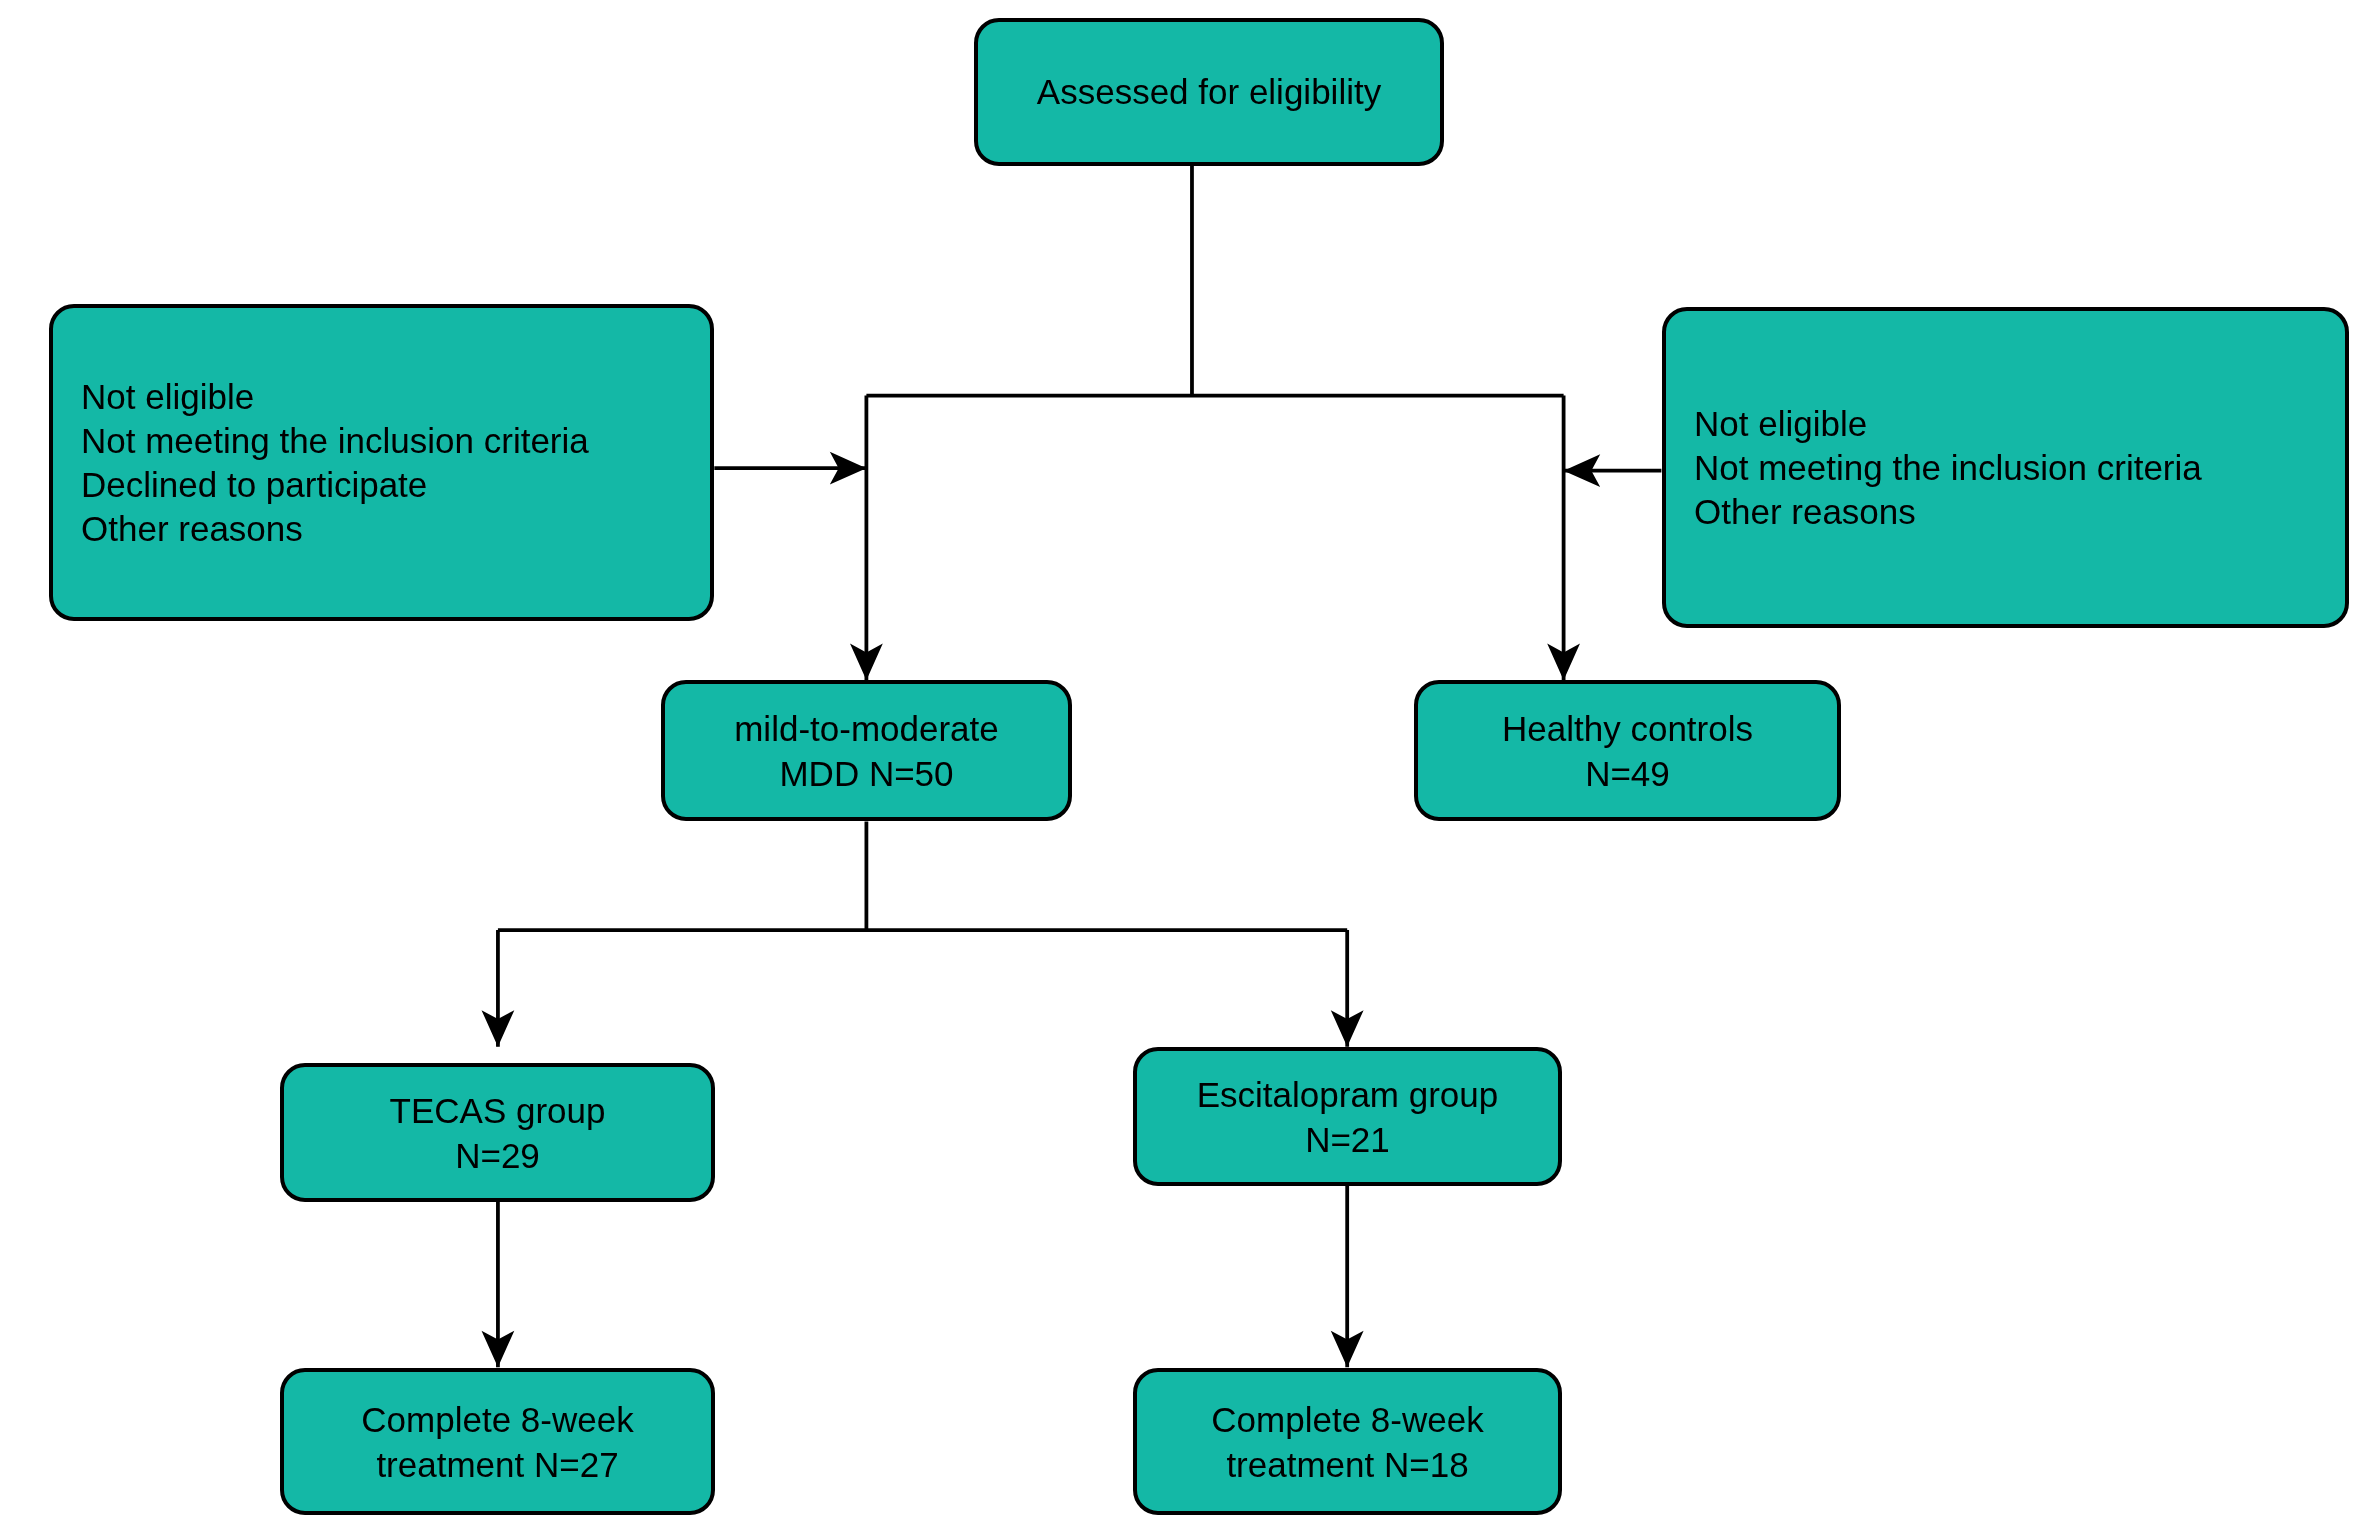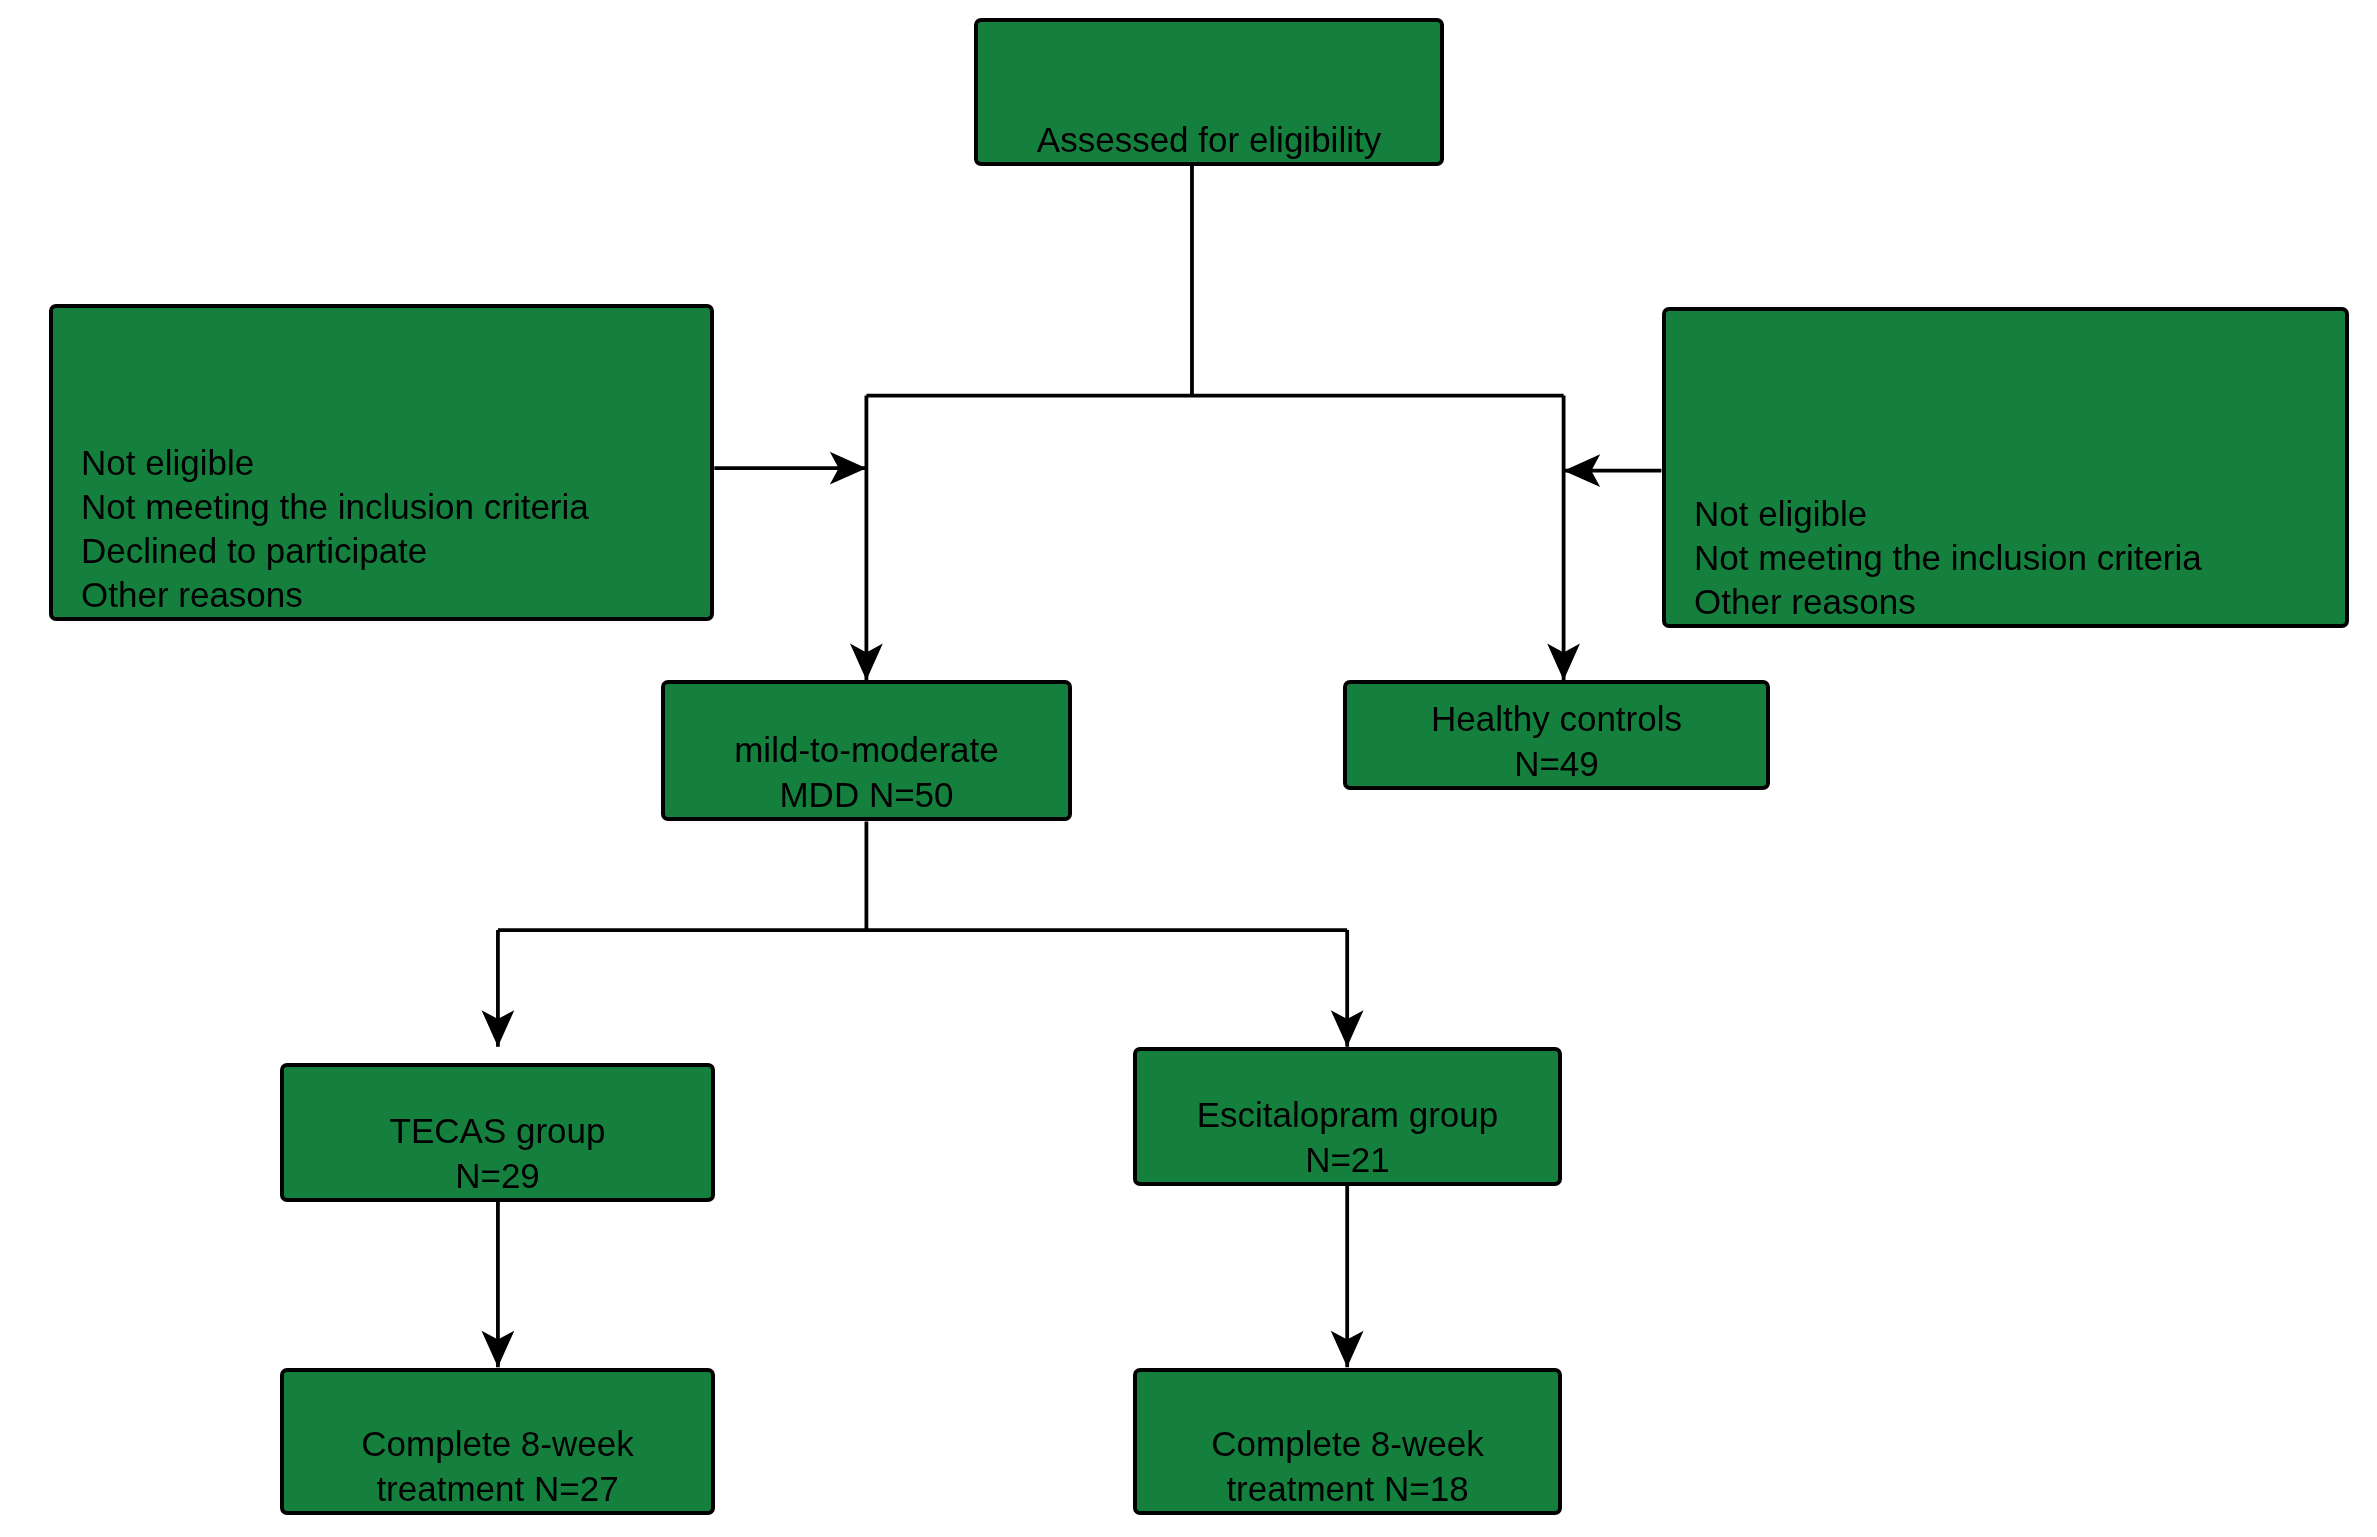--- a/index.html
+++ b/index.html
@@ -23,25 +23,25 @@
     height: 1537px;
   }
   .connectors path.line {
     fill: none;
     stroke: #000000;
     stroke-width: 6;
   }
   .box {
     position: absolute;
     box-sizing: border-box;
-    background: #15803d;
+    background: #14b8a6;
     border: 4.4px solid #000000;
-    border-radius: 7px;
+    border-radius: 25px;
     display: flex;
-    align-items: flex-end;
+    align-items: center;
     justify-content: center;
     color: #000000;
     font-size: 35px;
     line-height: 45px;
     text-align: center;
   }
   .box .label {
     white-space: pre-line;
   }
   .box.left-text {
@@ -92,21 +92,21 @@
     <span class="label">Not eligible
 Not meeting the inclusion criteria
 Other reasons</span>
   </div>
 
   <div class="box" style="left:661px; top:680px; width:411px; height:141px;">
     <span class="label">mild-to-moderate
 MDD N=50</span>
   </div>
 
-  <div class="box" style="left:1343px; top:680px; width:427px; height:110px;">
+  <div class="box" style="left:1414px; top:680px; width:427px; height:141px;">
     <span class="label">Healthy controls
 N=49</span>
   </div>
 
   <div class="box" style="left:280px; top:1047px; width:435px; height:139px;margin-top:16px;">
     <span class="label">TECAS group
 N=29</span>
   </div>
 
   <div class="box" style="left:1133px; top:1047px; width:429px; height:139px;">

